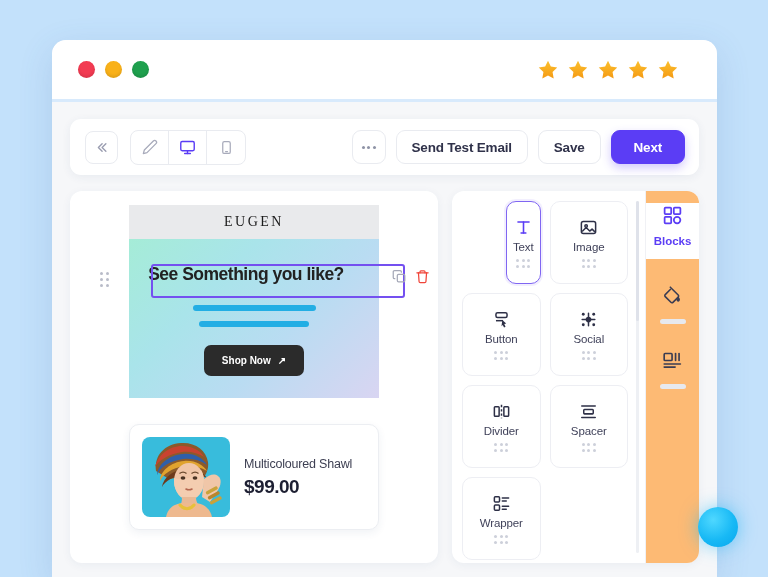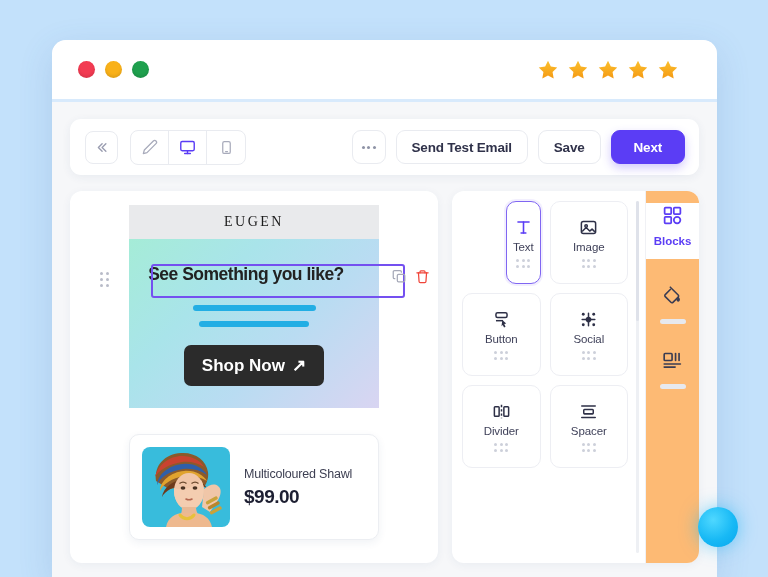--- a/index.html
+++ b/index.html
@@ -104,21 +104,21 @@
   }
   .hero-head {
     font-size: 17.5px; font-weight: bold; color: #222;
     letter-spacing: -.5px; padding: 7px 16px 6px 0;
   }
   .bar { height: 6px; border-radius: 4px; background: #22aee4; margin: 0 auto; }
   .bar.b1 { width: 123px; margin-top: 14px; }
   .bar.b2 { width: 110px; margin-top: 10px; }
   .shop {
     display: inline-flex; align-items: center; gap: 7px;
-    background: #2b2b2b; color: #fff; font-size: 17px; font-weight: bold;
+    background: #2b2b2b; color: #fff; font-size: 10px; font-weight: bold;
     padding: 10px 18px; border-radius: 7px; margin-top: 18px; cursor: pointer;
   }
 
   
   .sel-box {
     position: absolute; left: 22px; top: 59px; width: 254px; height: 34px;
     border: 2px solid #7450f0; border-radius: 3px; pointer-events: none;
   }
   .drag-handle { position: absolute; left: -29px; top: 67px;
     display: grid; grid-template-columns: repeat(2,3px); gap: 3px; }
@@ -487,20 +487,41 @@
     <span class="b-lbl">Spacer</span>
     <span class="grip">
                   <i></i>
                   <i></i>
                   <i></i>
                   <i></i>
                   <i></i>
                   <i></i>
                 </span>
   </div>
+  <div class="block">
+    <span class="b-ico">
+                  <svg width="19" height="19" viewBox="0 0 24 24" fill="none" stroke="currentColor" stroke-width="1.9" stroke-linecap="round">
+                    <rect x="3" y="3.5" width="6.5" height="6.5" rx="1.2"></rect>
+                    <rect x="3" y="14" width="6.5" height="6.5" rx="1.2"></rect>
+                    <line x1="13" y1="5" x2="21" y2="5"></line>
+                    <line x1="13" y1="8.8" x2="18" y2="8.8"></line>
+                    <line x1="13" y1="15.5" x2="21" y2="15.5"></line>
+                    <line x1="13" y1="19.3" x2="18" y2="19.3"></line>
+                  </svg>
+                </span>
+    <span class="b-lbl">Wrapper</span>
+    <span class="grip">
+                  <i></i>
+                  <i></i>
+                  <i></i>
+                  <i></i>
+                  <i></i>
+                  <i></i>
+                </span>
+  </div>
             </div>
           <div class="scroll-track">
             <div class="scroll-thumb"></div>
           </div>
 
           <div class="rail">
             <div class="rail-top">
               <div class="rail-item">
                 <span>
                   <svg width="21" height="21" viewBox="0 0 24 24" fill="none" stroke="#5b3df5" stroke-width="2">

